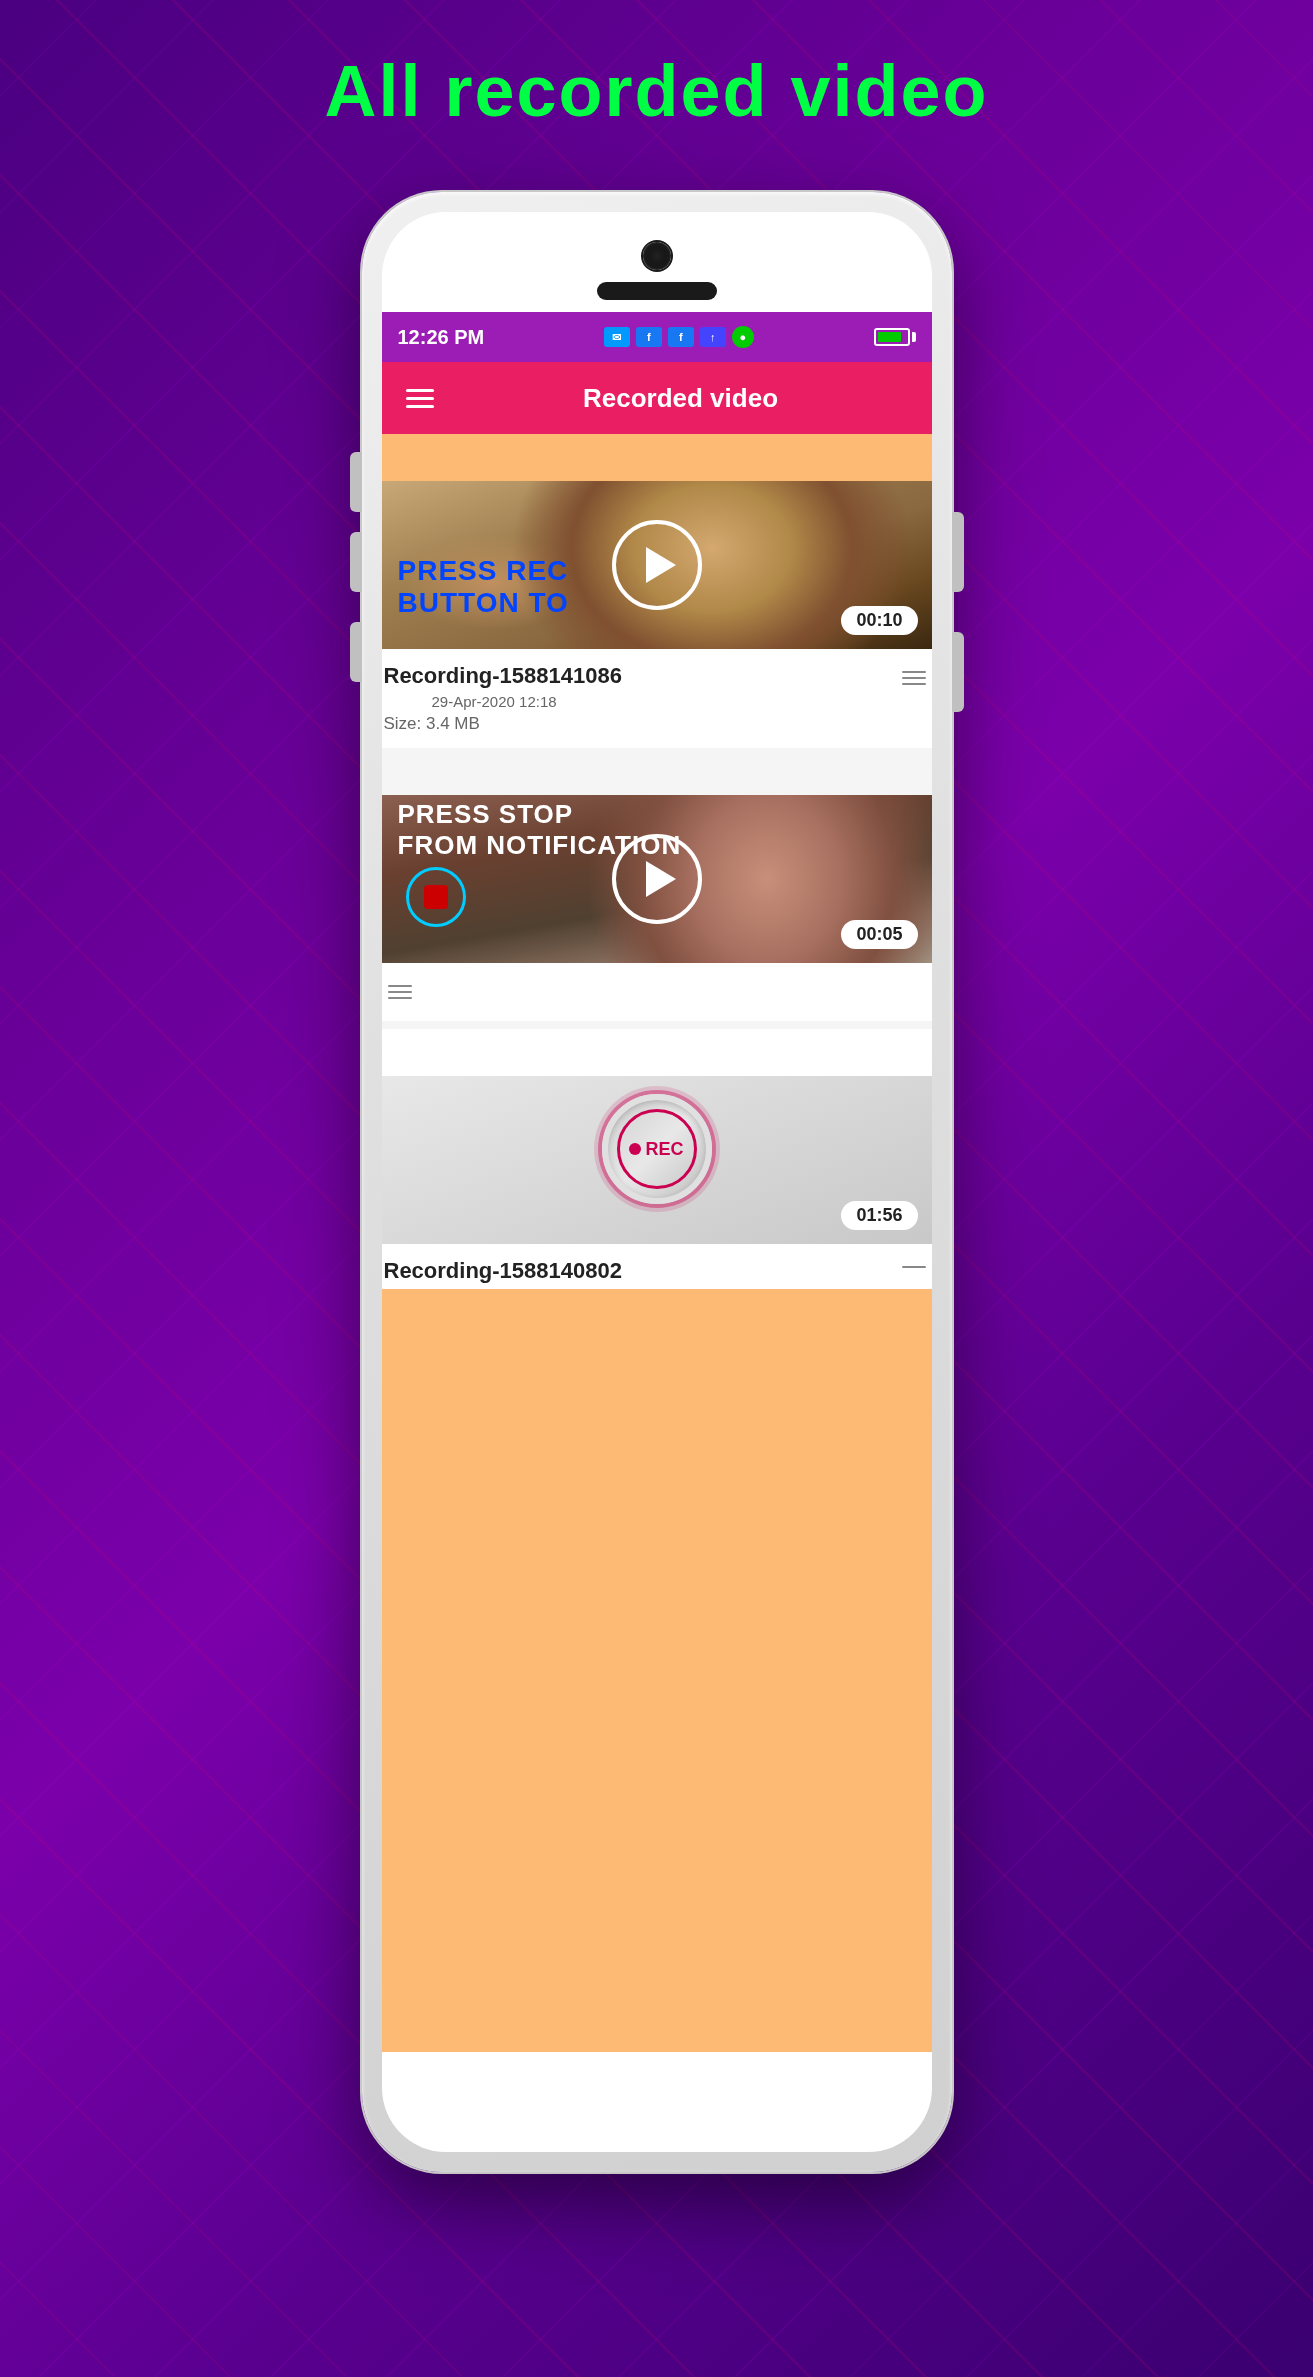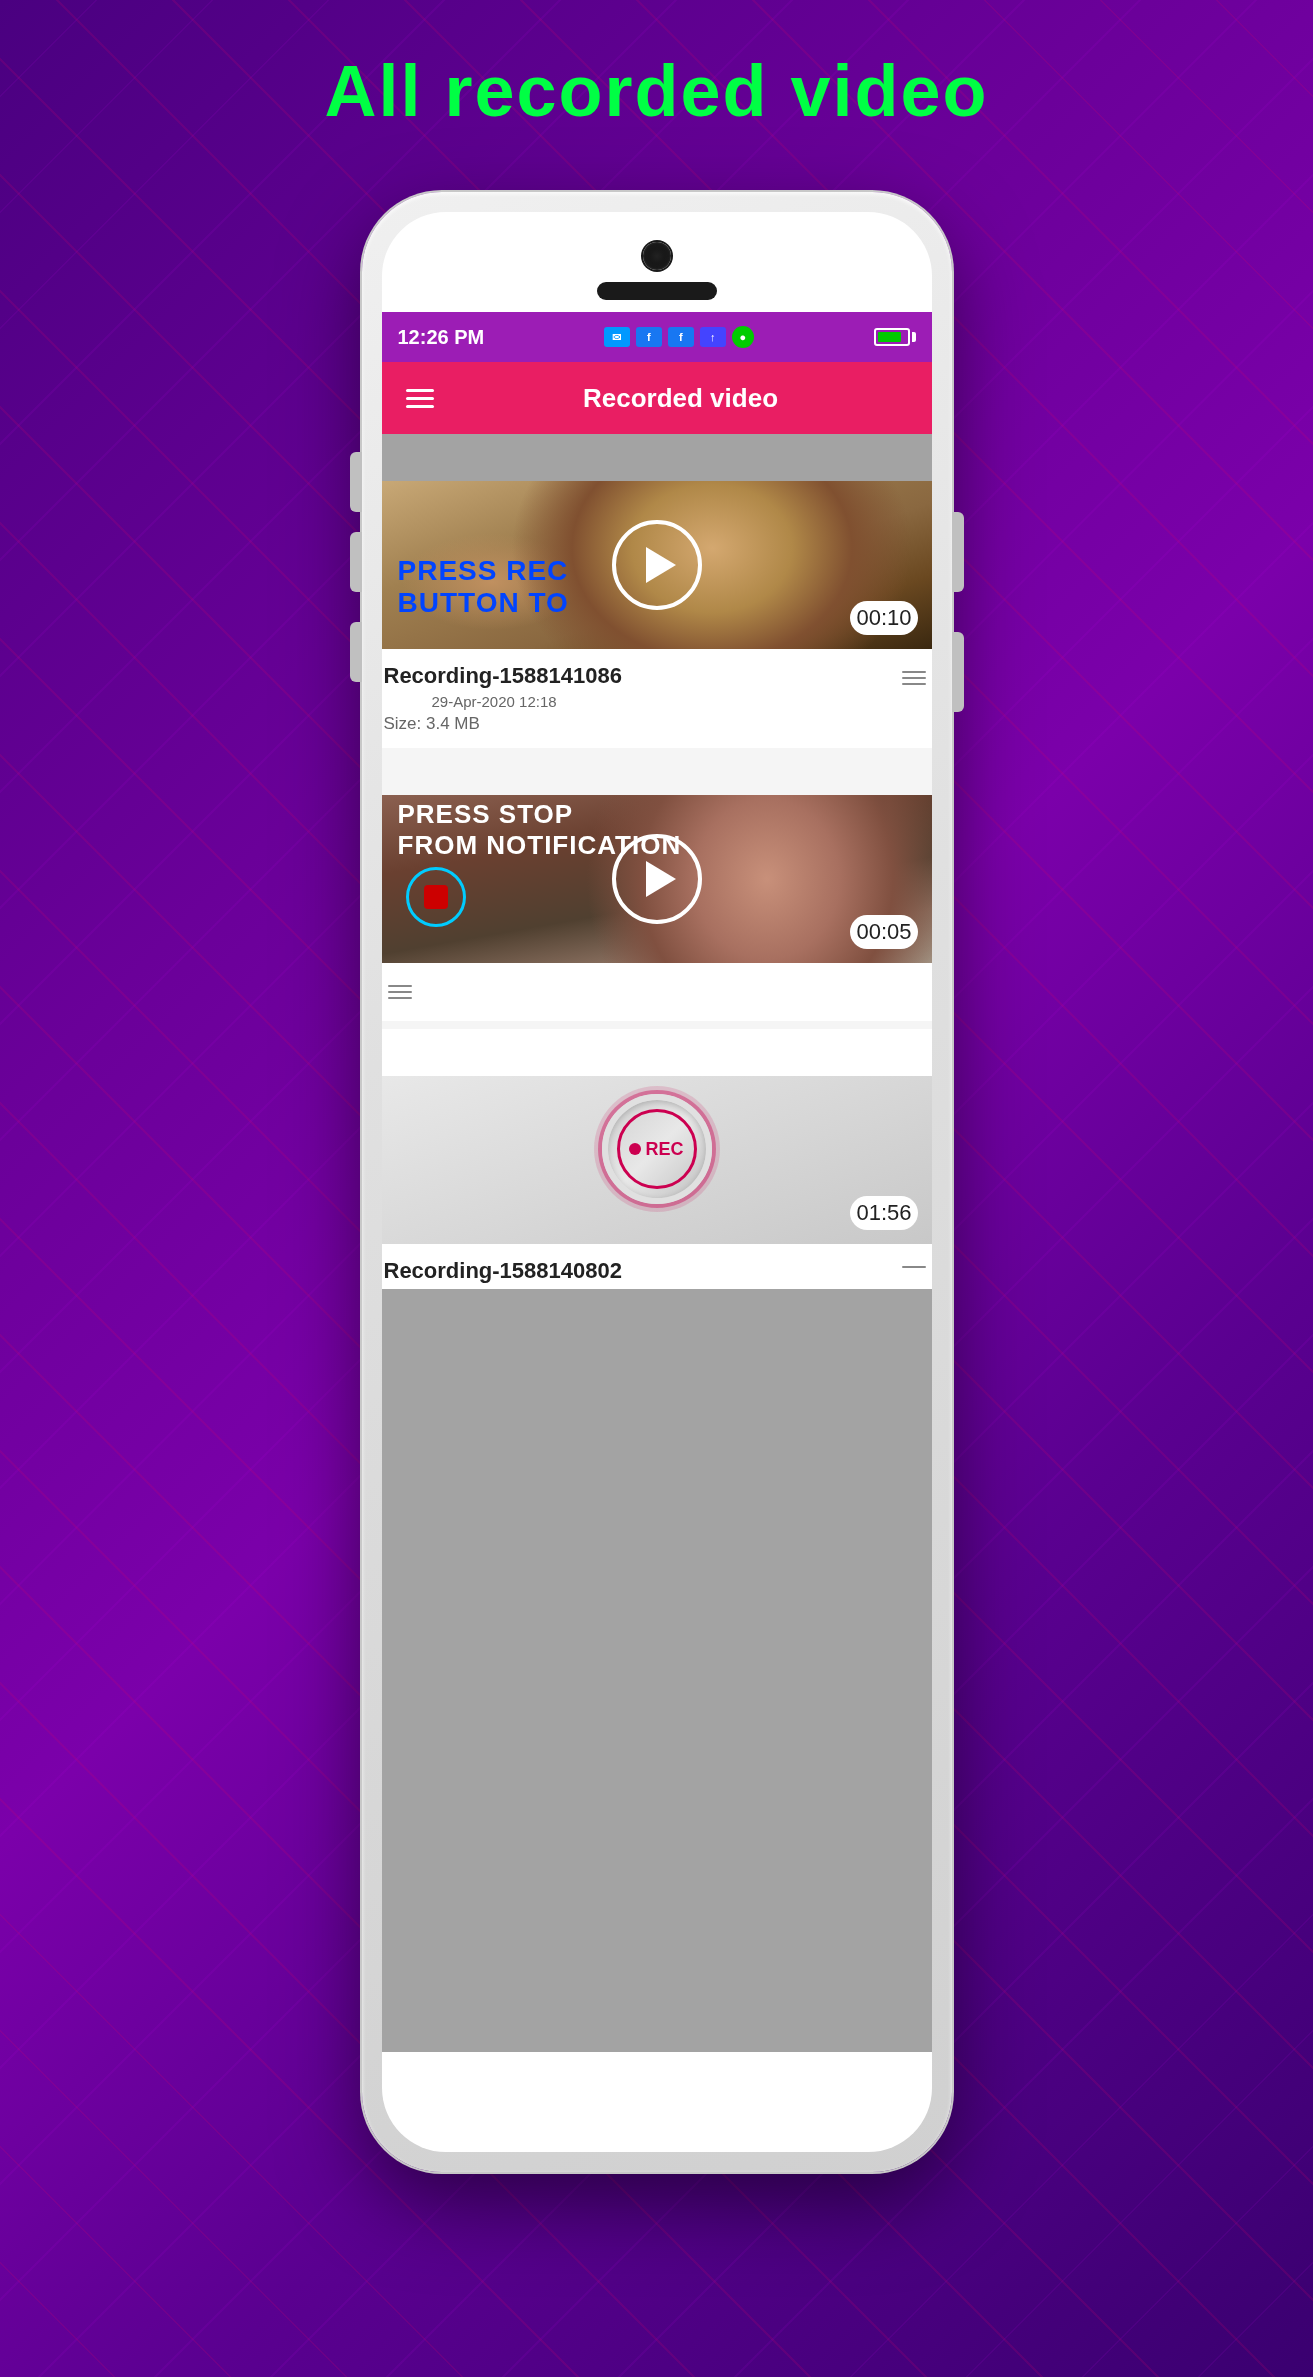--- a/index.html
+++ b/index.html
@@ -129,21 +129,21 @@
       border-radius: 9px;
     }
 
     
     .screen {
       position: absolute;
       top: 100px;
       left: 0;
       right: 0;
       bottom: 100px;
-      background: #a3a3a3;
+      background: #fdba74;
       overflow: hidden;
     }
 
     
     .status-bar {
       height: 50px;
       background: #9c1db5;
       display: flex;
       align-items: center;
       justify-content: space-between;
@@ -321,23 +321,23 @@
       border-left: 30px solid white;
       margin-left: 8px;
     }
 
     .duration-badge {
       position: absolute;
       bottom: 14px;
       right: 14px;
       background: white;
       border-radius: 20px;
-      padding: 4px 6px;
-      font-size: 22px;
-      font-weight: normal;
+      padding: 4px 15px;
+      font-size: 18px;
+      font-weight: bold;
       color: #222;
     }
 
     
     .press-rec-overlay {
       position: absolute;
       bottom: 30px;
       left: 16px;
     }
 

